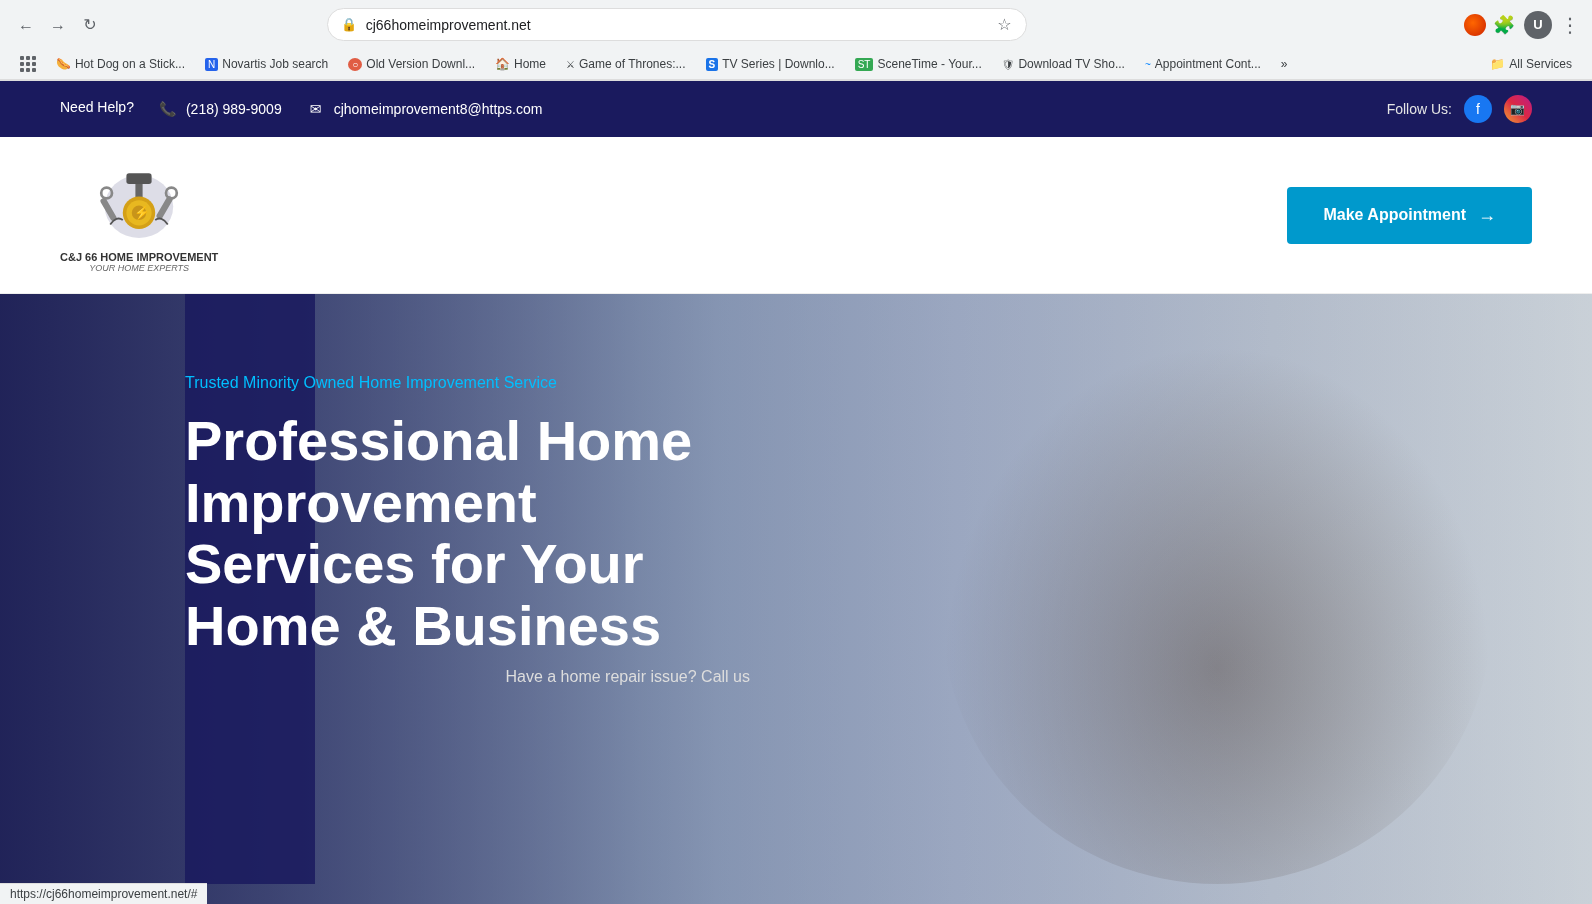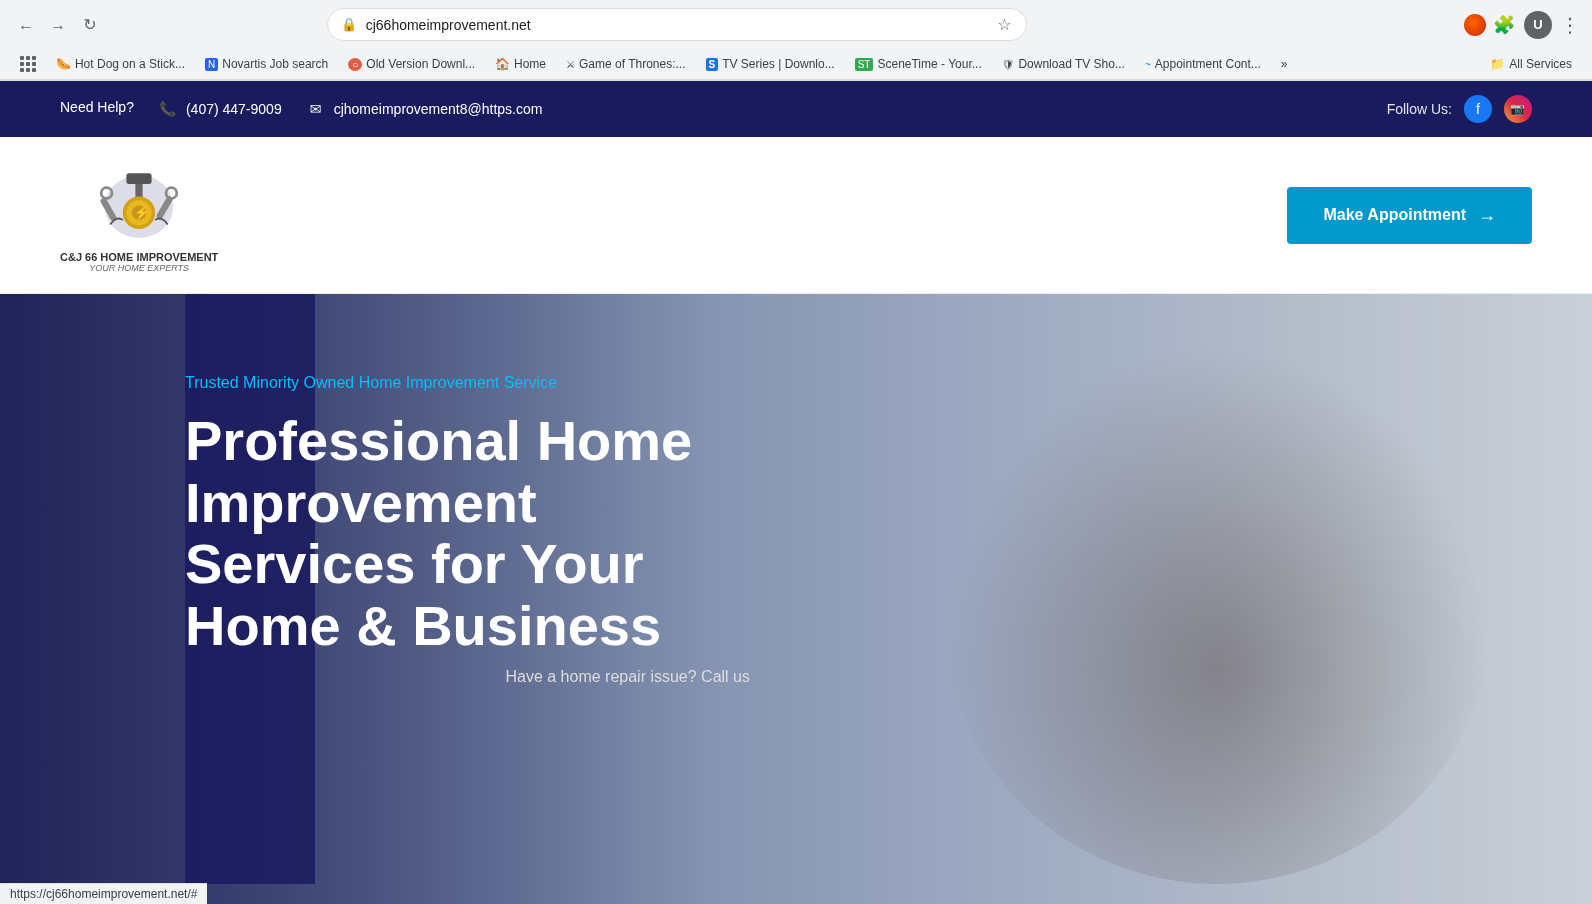--- a/index.html
+++ b/index.html
@@ -356,21 +356,21 @@
   </div>
 </div>
 
 <div class="website">
 
   <div class="top-bar">
     <div class="top-bar-left">
       <span class="need-help">Need Help?</span>
       <div class="contact-item">
         <span class="contact-icon">📞</span>
-        <span>(407) 447-9009</span>
+        <span>(218) 989-9009</span>
       </div>
       <div class="contact-item">
         <span class="contact-icon">✉</span>
         <span>cjhomeimprovement8@https.com</span>
       </div>
     </div>
     <div class="top-bar-right">
       <span class="follow-label">Follow Us:</span>
       <div class="social-icon facebook-icon">f</div>
       <div class="social-icon instagram-icon">

